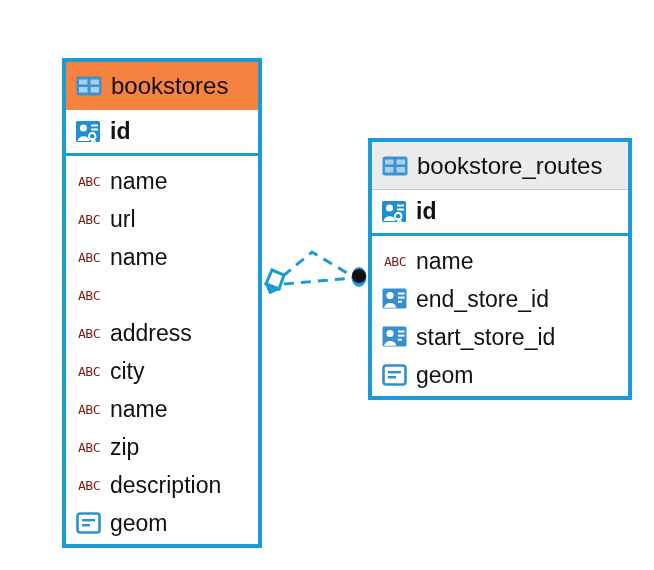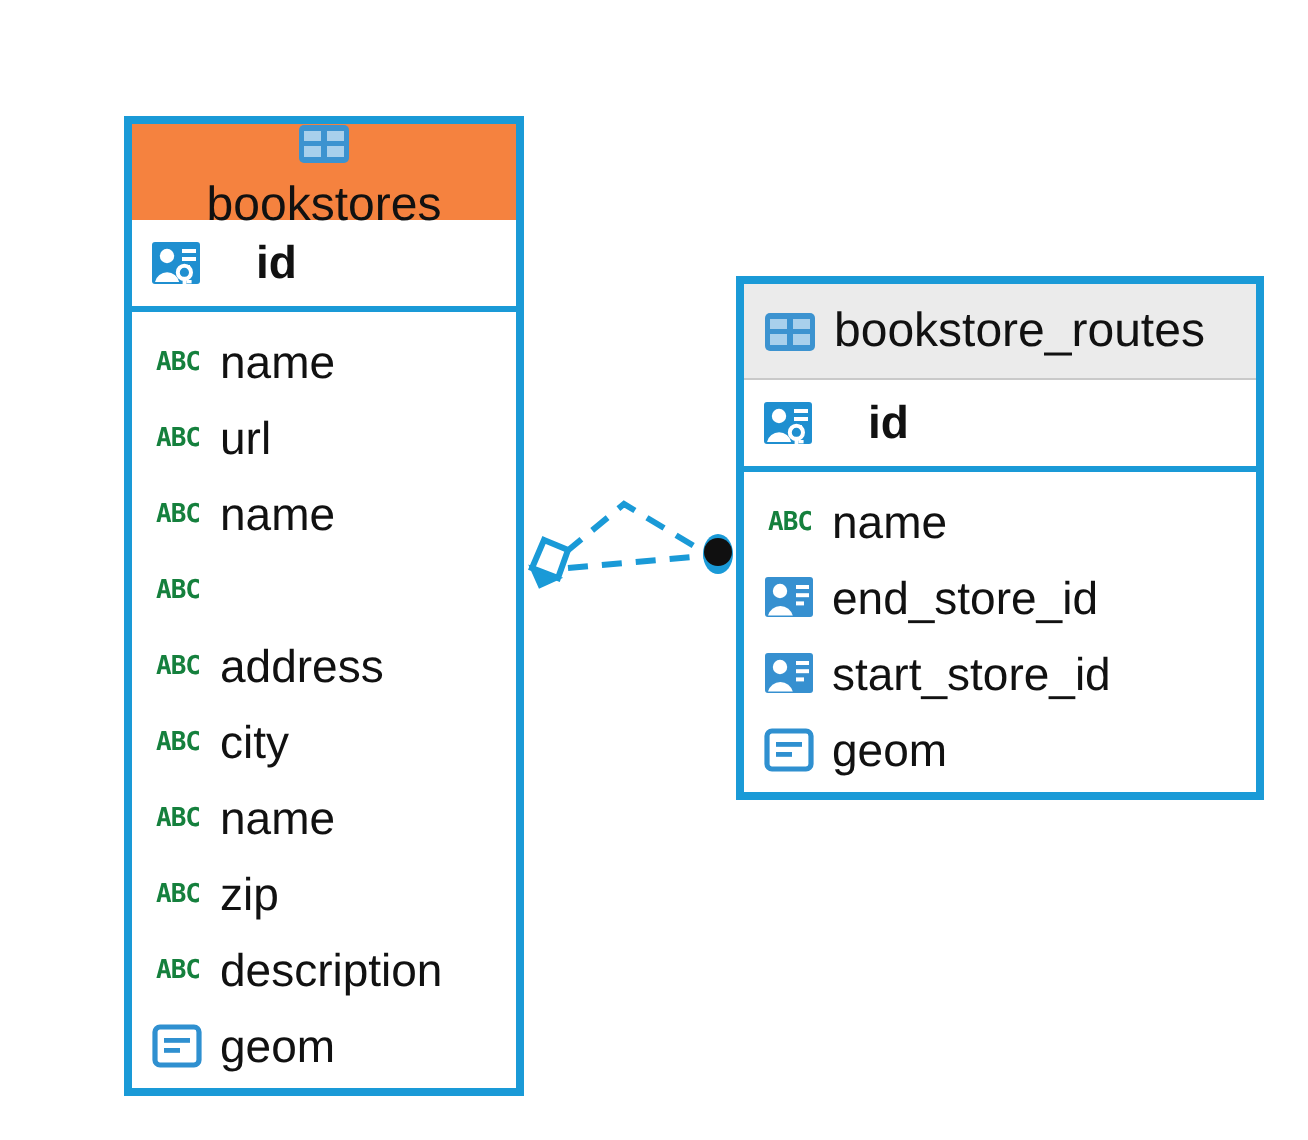--- a/index.html
+++ b/index.html
@@ -22,54 +22,54 @@
   #entity-bookstores{left:62px;top:58px;width:200px;height:490px;}
   #entity-bookstore_routes{left:368px;top:138px;width:264px;height:262px;}
 
   .entity-header{
     display:flex;align-items:center;
     gap:9px;
     height:48px;
     padding:0 10px;
     box-sizing:border-box;
   }
-  .hdr-orange{background:#f5823f;flex-direction:column;}
+  .hdr-orange{background:#f5823f;}
   .hdr-gray{background:#ebebeb;border-bottom:1px solid #c9c9c9;}
   .entity-title{
     font-size:24px;color:#111111;
     white-space:nowrap;line-height:1;
   }
 
   .pk-row{
     display:flex;align-items:center;gap:8px;
     height:46px;padding:0 10px;
     box-sizing:border-box;
     border-bottom:3px solid #1a9ad7;
     background:#ffffff;
   }
-  .pk-row .field-label{font-weight:bold;margin-left:18px;}
+  .pk-row .field-label{font-weight:bold;}
 
   .field-list{padding:6px 0 0 0;}
   .field-row{
     display:flex;align-items:center;gap:8px;
     height:38px;padding:0 10px;
     box-sizing:border-box;
   }
   .field-label{
     font-size:23px;color:#111111;
     white-space:nowrap;line-height:1;
   }
 
   .icon{display:inline-flex;align-items:center;justify-content:center;flex:0 0 auto;}
   .icon svg{display:block;}
   .abc-icon{
     width:26px;height:16px;
     font-family:"DejaVu Sans Mono",monospace;
-    font-size:13px;font-weight:bold;
-    color:#15803d;letter-spacing:-0.5px;
+    font-size:13px;font-weight:normal;
+    color:#7f1d1d;letter-spacing:-0.5px;
     line-height:1;
   }
 
   svg.conn{position:absolute;left:0;top:0;width:654px;height:570px;overflow:visible;pointer-events:none;}
 </style>
 </head>
 <body>
 
 <div id="canvas">
 

